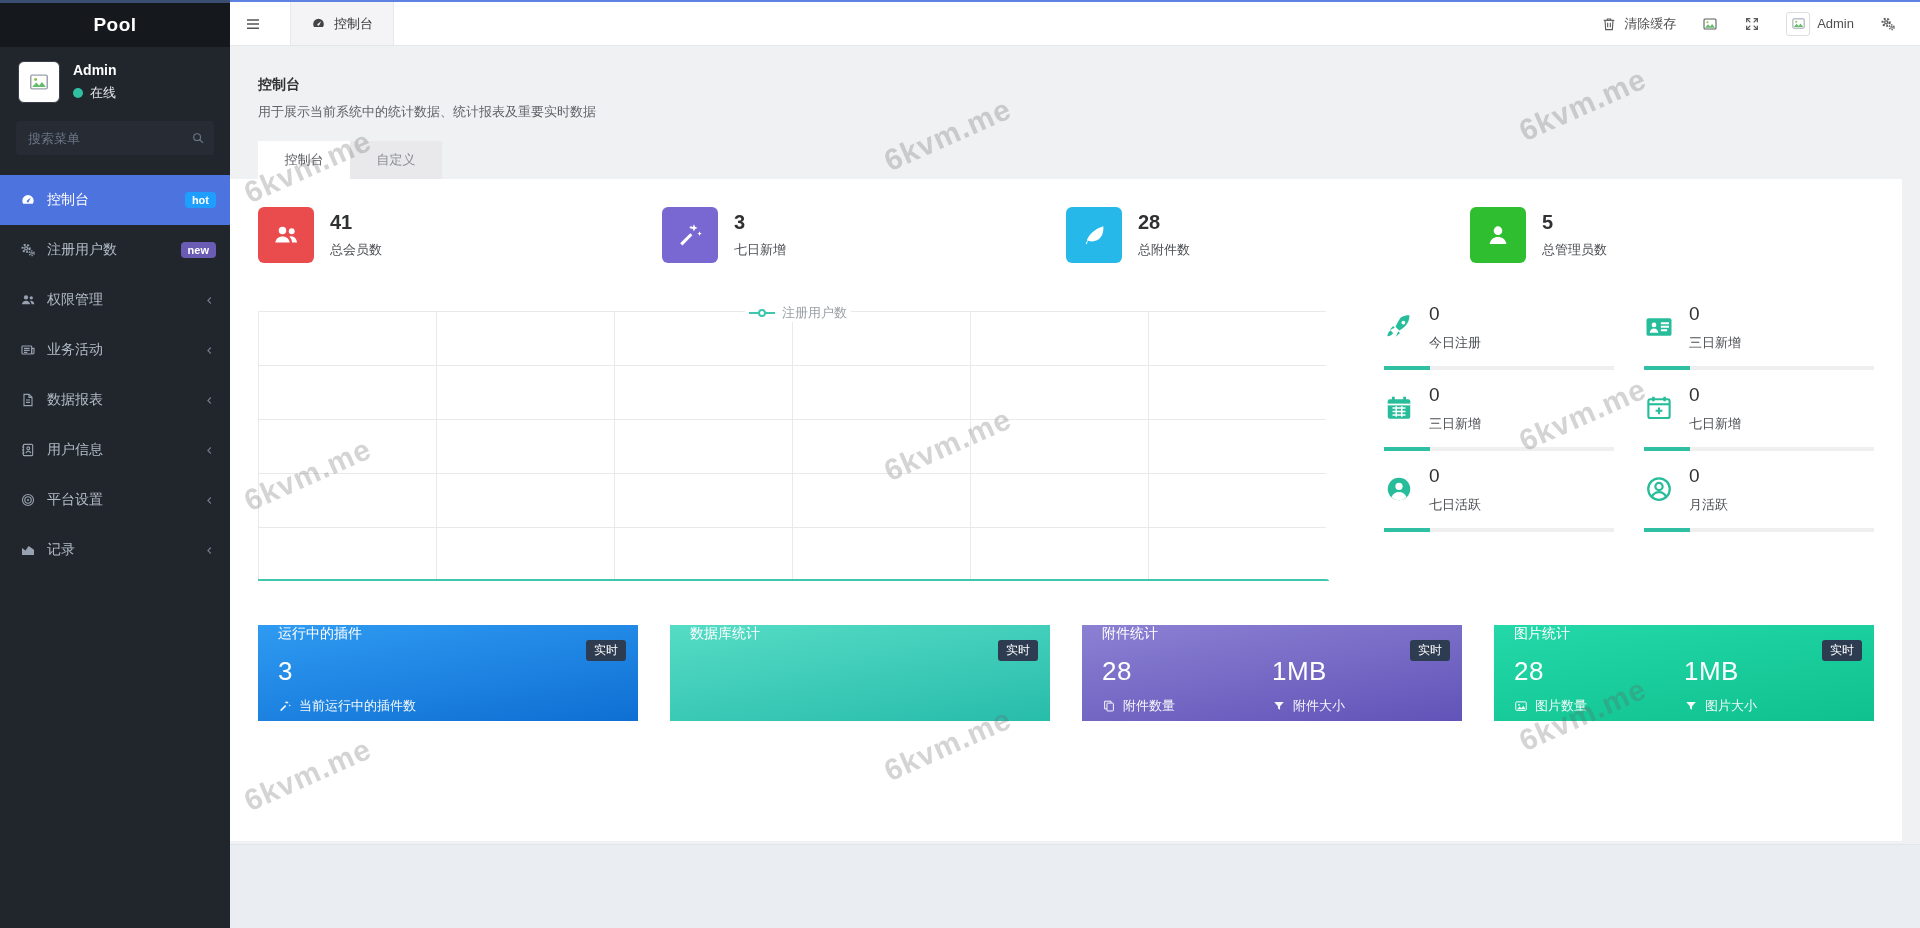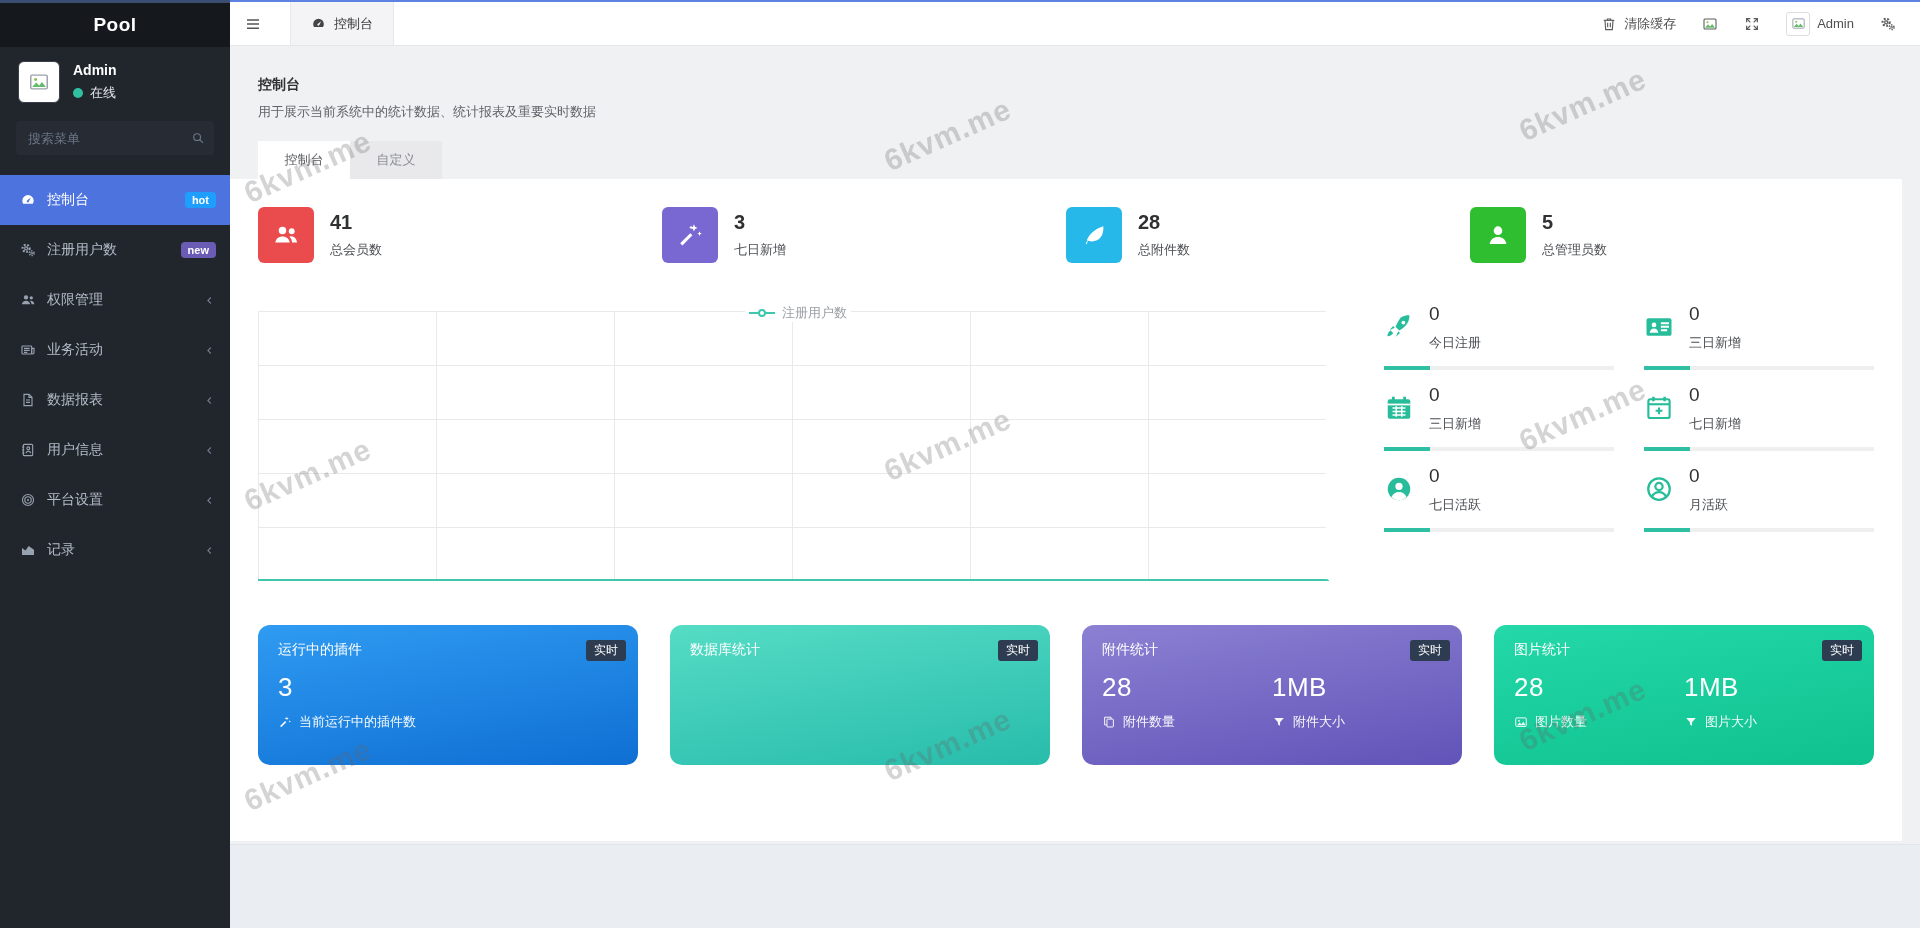--- a/index.html
+++ b/index.html
@@ -82,21 +82,21 @@
 
   .mini-grid { flex:1; margin-left:46px; display:grid; grid-template-columns:1fr 1fr; column-gap:30px; align-content:start; }
   .mini { position:relative; min-height:60px; padding-bottom:14px; border-bottom:4px solid #efefef; margin-bottom:14px; display:flex; align-items:flex-start; gap:15px; }
   .mini::after { content:""; position:absolute; left:0; bottom:-4px; width:46px; height:4px; background:var(--teal); }
   .mini-ic { width:30px; height:30px; color:#27bd9b; margin-top:9px; flex-shrink:0; }
   .mini-val { font-size:19px; color:#303133; }
   .mini-lab { font-size:13px; color:#4a4d52; margin-top:9px; }
 
   
   .cards { display:flex; gap:32px; margin-top:44px; }
-  .card { flex:1; height:140px; border-radius:12px; color:#fff; padding:16px 20px; position:relative; }
+  .card { flex:1; height:96px; border-radius:0; color:#fff; padding:0 20px; position:relative; }
   .card-title { font-size:14px; }
   .card-badge { position:absolute; top:15px; right:12px; background:#2e3c51; font-size:12px; padding:2px 8px; border-radius:3px;font-family:Liberation Mono, monospace; }
   .metrics { display:flex; margin-top:13px; }
   .metric { flex:1; }
   .metric-val { font-size:26px; font-weight:400; letter-spacing:.5px; }
   .metric-lab { font-size:13px; margin-top:10px; display:flex; align-items:center; gap:7px; opacity:.95; }
   .metric-lab svg { width:14px; height:14px; }
 
   .footer-band { position:absolute; left:0; right:0; bottom:0; height:84px; background:#eaeef3; border-top:1px solid #e0e6ec; }
 

